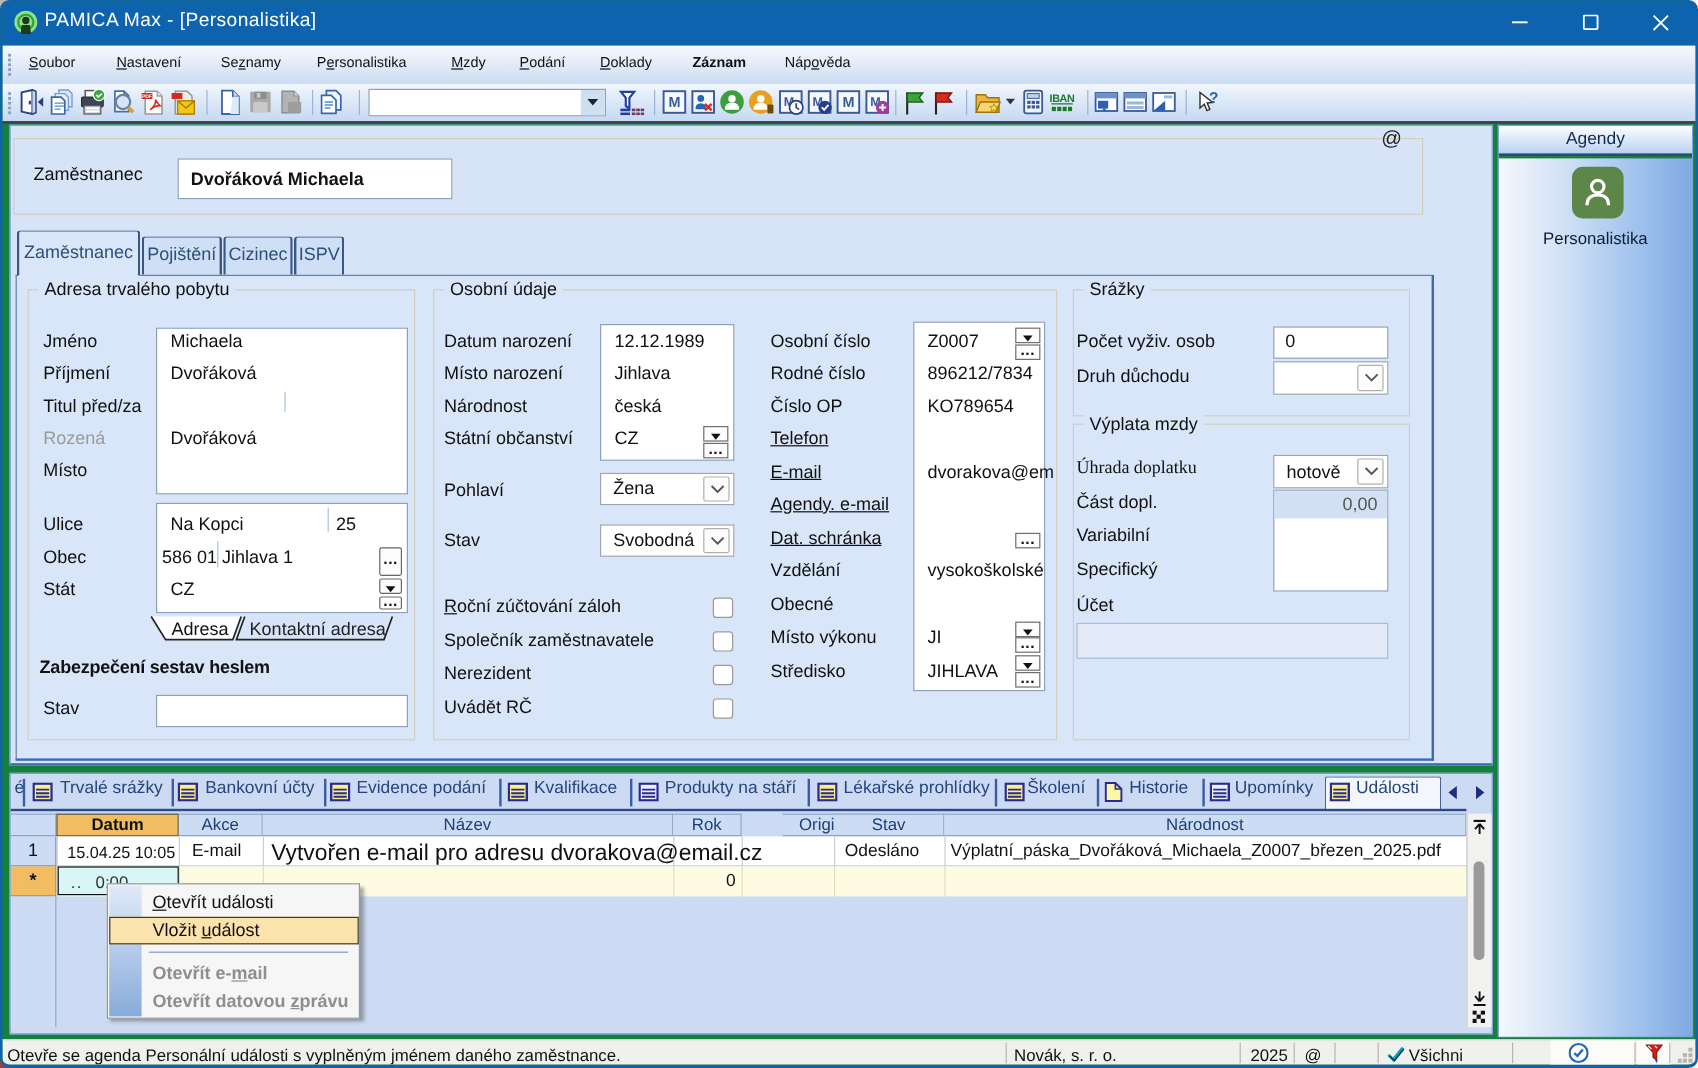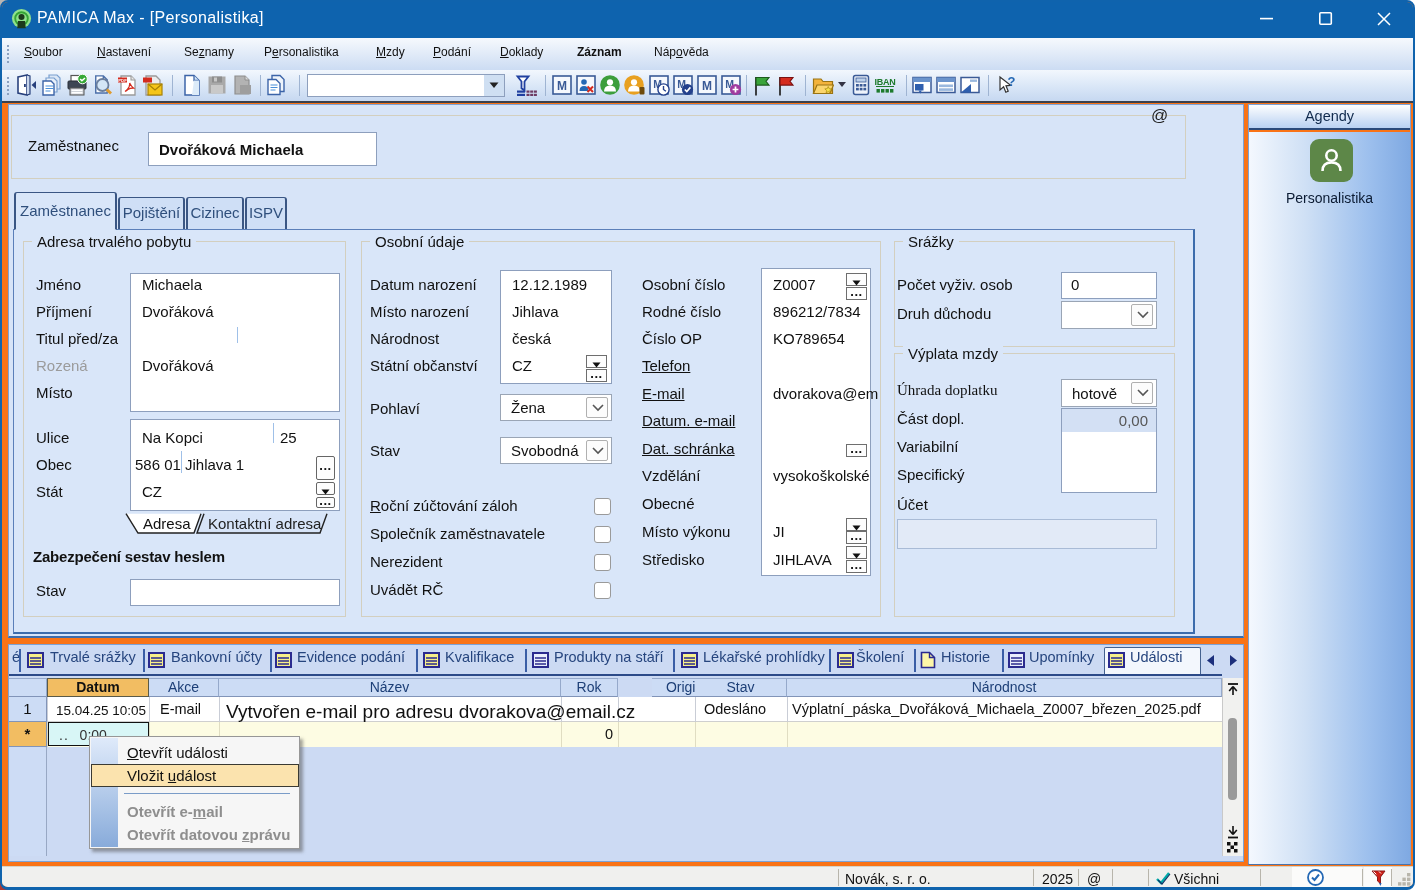--- a/index.html
+++ b/index.html
@@ -1,15 +1,15 @@
 <!DOCTYPE html>
 <html><head><meta charset="utf-8"><style>
 *{margin:0;padding:0;box-sizing:border-box;font-family:"Liberation Sans",sans-serif;}
 html,body{width:1415px;height:890px;overflow:hidden;background:#fff;}
-#win{position:absolute;left:0;top:0;width:1415px;height:890px;background:#f97316;border:2px solid #0f63ad;border-bottom-width:3px;border-radius:8px;overflow:hidden;}
+#win{position:absolute;left:0;top:0;width:1415px;height:890px;background:#15803d;border:2px solid #0f63ad;border-bottom-width:3px;border-radius:8px;overflow:hidden;}
 .abs{position:absolute;}
 #title{position:absolute;left:-2px;top:-2px;width:1415px;height:38px;background:#0e63ae;color:#fff;border-radius:8px 8px 0 0;}
 #title .ttext{position:absolute;left:37px;top:9px;font-size:16px;letter-spacing:0.35px;color:#fff;}
 #appicon{position:absolute;left:11px;top:8px;width:21px;height:21px;}
 #menubar{position:absolute;left:0px;top:36px;width:1411px;height:32px;background:linear-gradient(#f6f9fd,#ccdcf3);font-size:12px;color:#111;}
 #menubar .mi{position:absolute;top:7px;}
 #toolbar{position:absolute;left:0px;top:68px;width:1411px;height:31px;background:linear-gradient(#f2f7fd 0%,#dde9f8 45%,#c6d8f1 100%);}
 #mdiline{position:absolute;left:0px;top:99px;width:1411px;height:2px;background:#39404e;}
 .tsep{position:absolute;top:5px;width:1px;height:21px;background:#9fb4d2;}
 .ticon{position:absolute;top:4px;width:22px;height:22px;}
@@ -357,21 +357,21 @@
 <div class="lbl" style="left:356px;top:351px;">Uvádět RČ</div>
 <div class="cb" style="left:580px;top:268px;"></div>
 <div class="cb" style="left:580px;top:296px;"></div>
 <div class="cb" style="left:580px;top:324px;"></div>
 <div class="cb" style="left:580px;top:352px;"></div>
 <div class="lbl" style="left:628px;top:46px;">Osobní číslo</div>
 <div class="lbl" style="left:628px;top:73px;">Rodné číslo</div>
 <div class="lbl" style="left:628px;top:100px;">Číslo OP</div>
 <div class="lbl" style="left:628px;top:127px;"><u>Telefon</u></div>
 <div class="lbl" style="left:628px;top:155px;"><u>E-mail</u></div>
-<div class="lbl" style="left:628px;top:182px;"><u>Datum. e-mail</u></div>
+<div class="lbl" style="left:628px;top:182px;"><u>Agendy. e-mail</u></div>
 <div class="lbl" style="left:628px;top:210px;"><u>Dat. schránka</u></div>
 <div class="lbl" style="left:628px;top:237px;">Vzdělání</div>
 <div class="lbl" style="left:628px;top:265px;">Obecné</div>
 <div class="lbl" style="left:628px;top:293px;">Místo výkonu</div>
 <div class="lbl" style="left:628px;top:321px;">Středisko</div>
 <div class="wbox" style="left:747px;top:38px;width:110px;height:308px;"></div>
 <div class="val" style="left:759px;top:46px;">Z0007</div>
 <div class="val" style="left:759px;top:73px;">896212/7834</div>
 <div class="val" style="left:759px;top:100px;">KO789654</div>
 <div class="val" style="left:759px;top:155px;">dvorakova@em</div>
@@ -553,20 +553,21 @@
 <div class="abs" style="left:61px;top:7px;width:43px;height:43px;background:#5d8748;border-radius:9px;">
 <svg width="43" height="43" viewBox="0 0 43 43">
             <circle cx="21.5" cy="16.5" r="5.2" fill="none" stroke="#fff" stroke-width="2.6"></circle>
             <path d="M12.5 32 Q12.5 23.5 21.5 23.5 Q30.5 23.5 30.5 32" fill="none" stroke="#fff" stroke-width="2.6"></path>
           </svg>
 </div>
 <div class="abs" style="left:0;top:58px;width:161px;text-align:center;font-size:14px;color:#0b1b33;">Personalistika</div>
 </div>
 </div>
 <div id="status">
+<div class="abs" style="left:4px;top:4px;">Otevře se agenda Personální události s vyplněným jménem daného zaměstnance.</div>
 <div class="ssep" style="left:836px;"></div>
 <div class="abs" style="left:843px;top:4px;">Novák, s. r. o.</div>
 <div class="ssep" style="left:1031px;"></div>
 <div class="abs" style="left:1040px;top:4px;">2025</div>
 <div class="ssep" style="left:1076px;"></div>
 <div class="abs" style="left:1085px;top:4px;">@</div>
 <div class="ssep" style="left:1110px;"></div>
 <div class="ssep" style="left:1146px;"></div>
 <svg class="abs" style="left:1153px;top:3px;" width="16" height="16">
         <path d="M2 9 L6 13 L14 3" stroke="#0aa" stroke-width="2.4" fill="none"></path>

